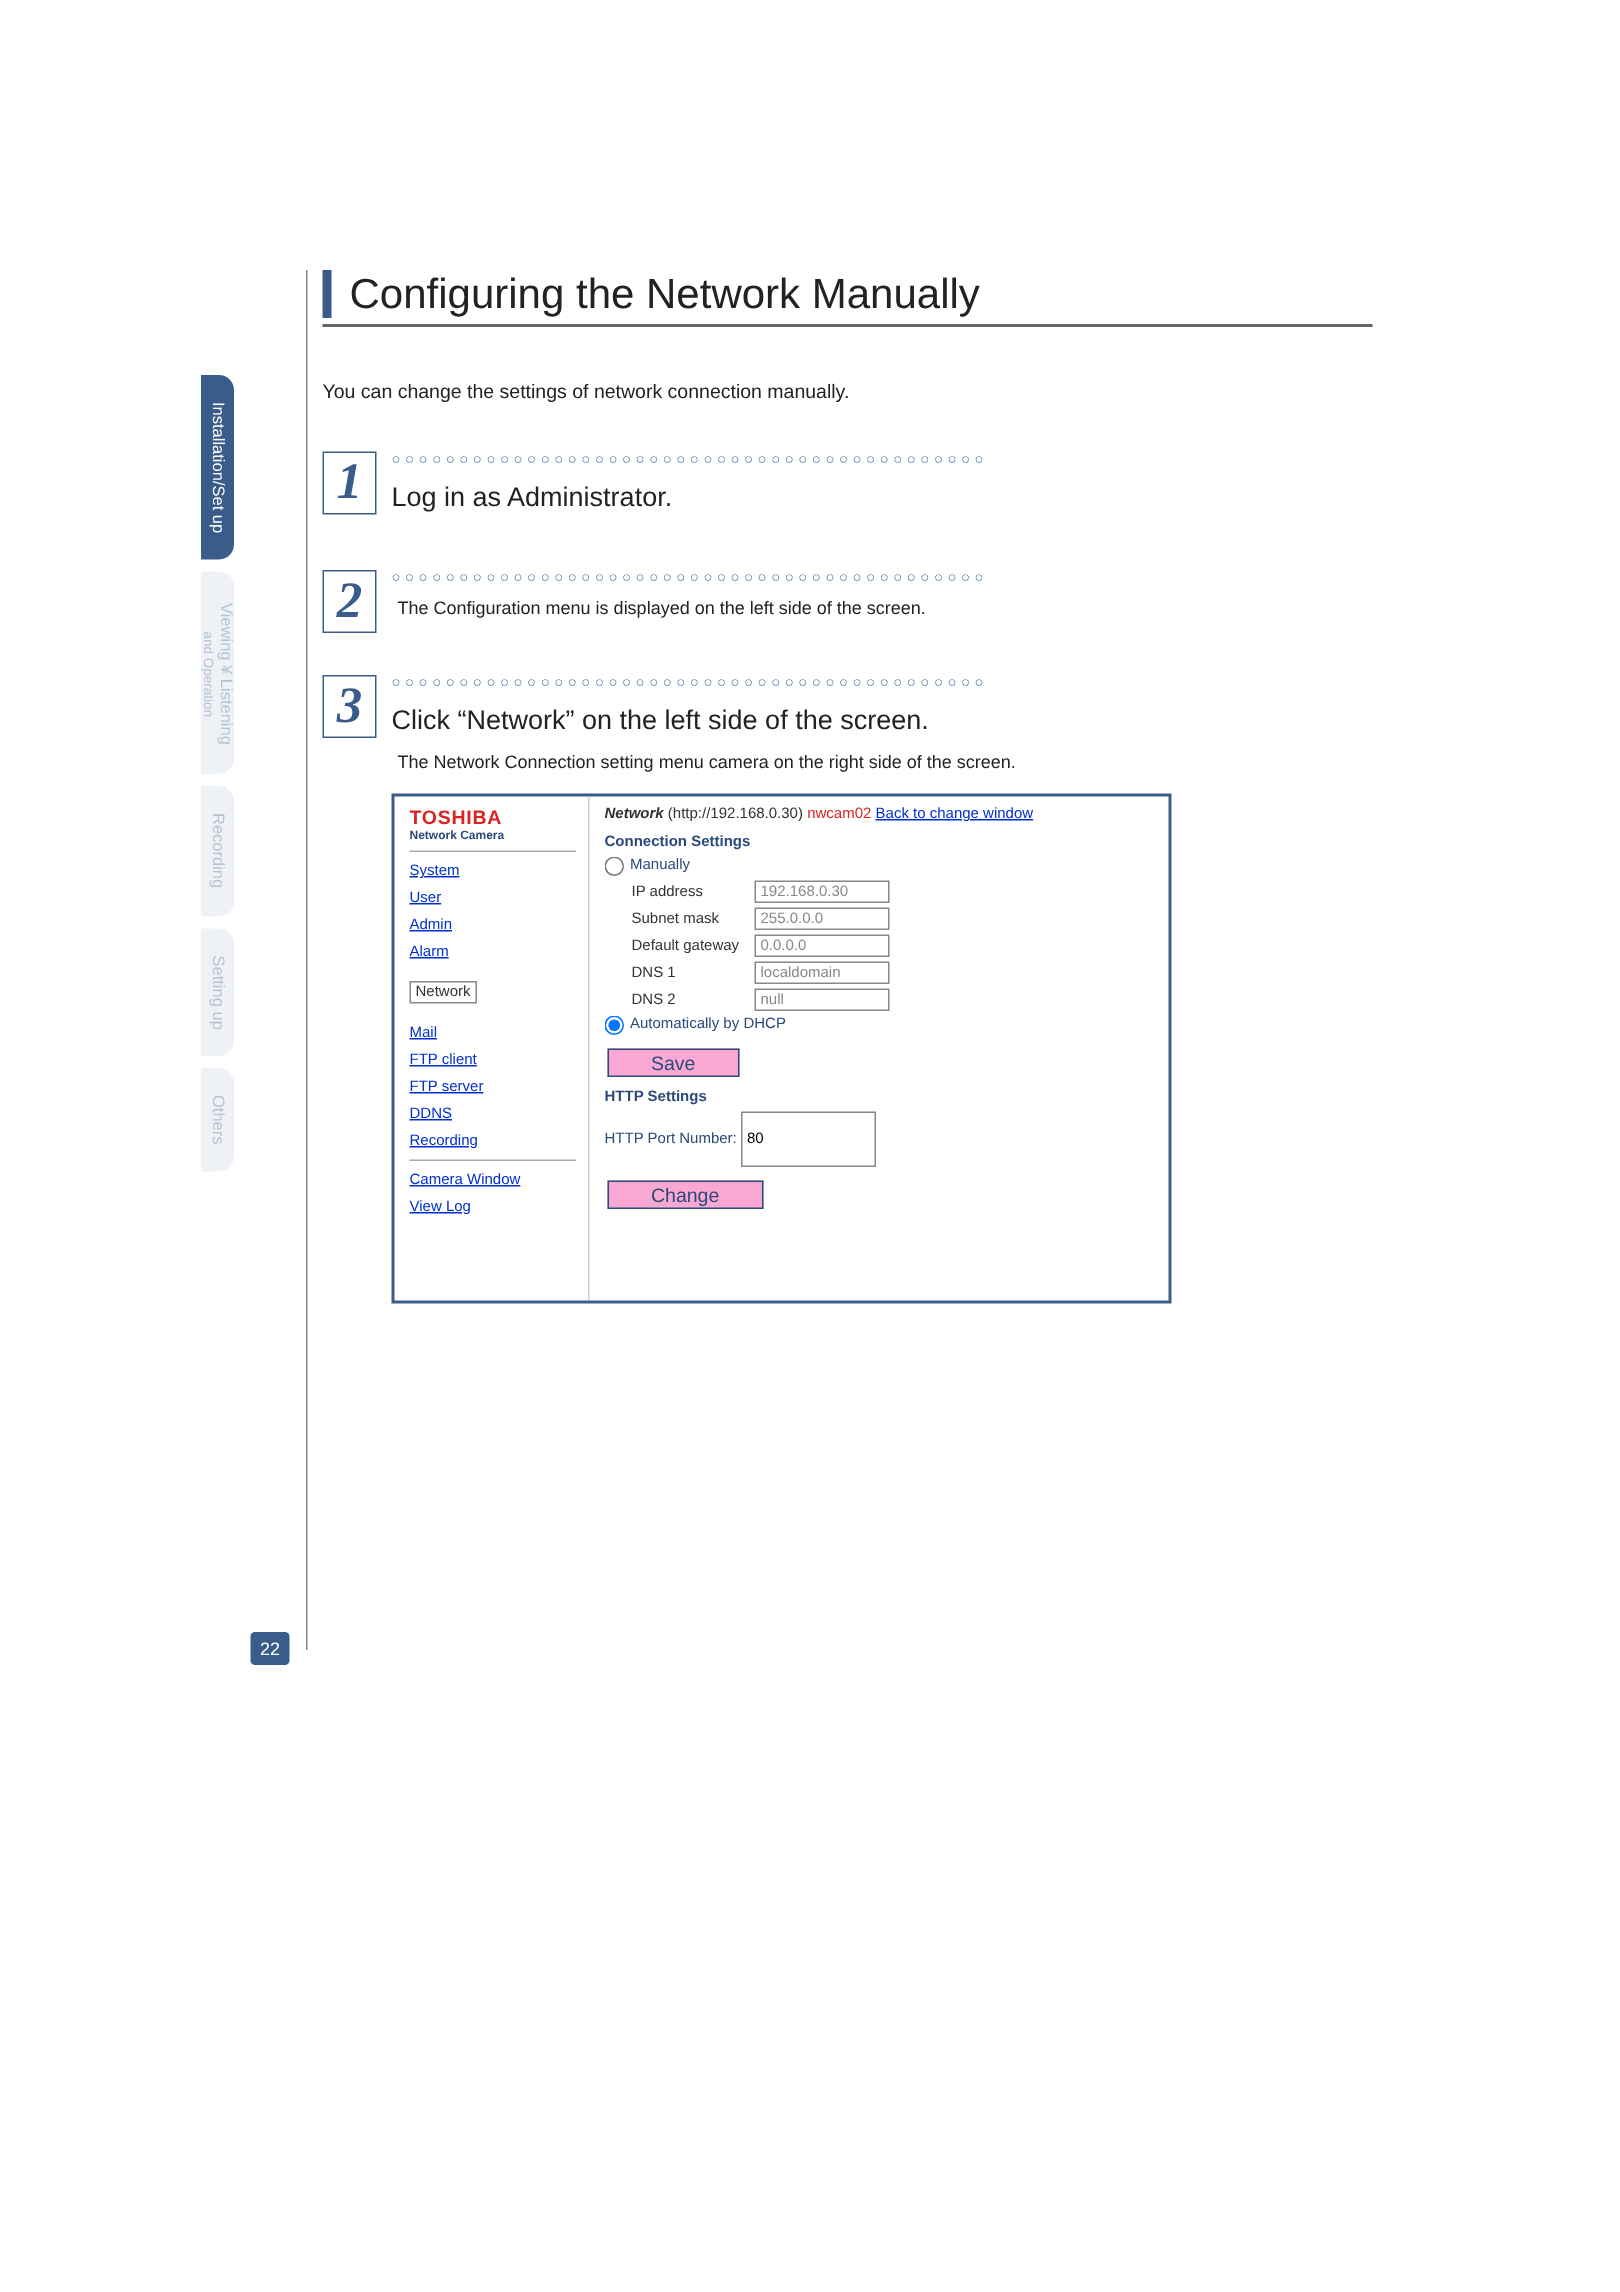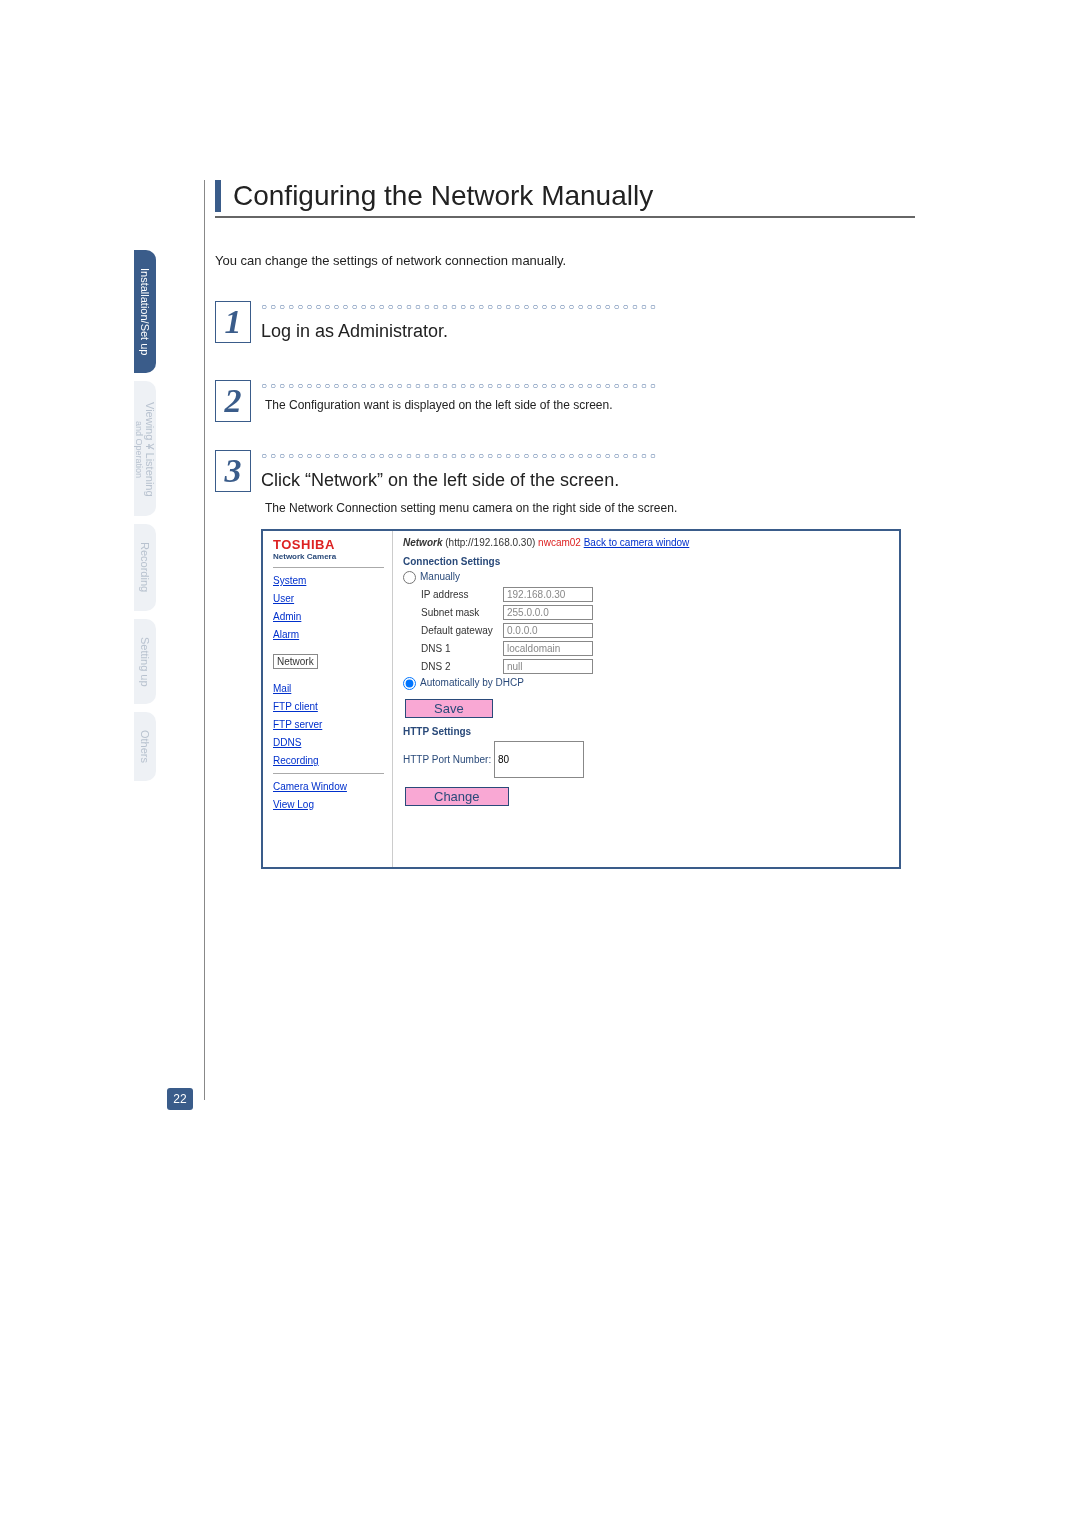--- a/index.html
+++ b/index.html
@@ -116,21 +116,21 @@
     line-height: 1.4;
   }
   .step-sub {
     font-size: 12px;
     color: #222;
     margin-left: 4px;
   }
   
   .screenshot {
     border: 2px solid #3a5c8a;
-    width: 640px;
+    width: 520px;
     margin-top: 14px;
     background: #fff;
     display: flex;
     font-size: 10px;
     min-height: 340px;
   }
   .ss-sidebar {
     width: 130px;
     border-right: 1px solid #ccc;
     padding: 6px 8px 6px 10px;
@@ -300,21 +300,21 @@
         <div class="step-heading">Log in as Administrator.</div>
       </div>
     </div>
 
     <div class="step">
       <div class="step-num-box">
         <span class="step-num">2</span>
       </div>
       <div class="step-body">
         <div class="step-dots">○○○○○○○○○○○○○○○○○○○○○○○○○○○○○○○○○○○○○○○○○○○○</div>
-        <div class="step-sub">The Configuration want is displayed on the left side of the screen.</div>
+        <div class="step-sub">The Configuration menu is displayed on the left side of the screen.</div>
       </div>
     </div>
 
     <div class="step">
       <div class="step-num-box">
         <span class="step-num">3</span>
       </div>
       <div class="step-body">
         <div class="step-dots">○○○○○○○○○○○○○○○○○○○○○○○○○○○○○○○○○○○○○○○○○○○○</div>
         <div class="step-heading">Click “Network” on the left side of the screen.</div>
@@ -337,21 +337,21 @@
             <a class="ss-link">Recording</a>
             <div class="ss-divider"></div>
             <a class="ss-link">Camera Window</a>
             <a class="ss-link">View Log</a>
           </div>
           <div class="ss-main">
             <div class="ss-header">
               <b>Network</b>
               <span>(http://192.168.0.30)</span>
               <span class="nwcam">nwcam02</span>
-              <a>Back to camera window</a>
+              <a>Back to change window</a>
             </div>
 
             <div class="ss-section-title">Connection Settings</div>
 
             <div class="ss-radio-row">
               <input type="radio" style="">
               <span>Manually</span>
             </div>
 
             <div class="ss-field">

